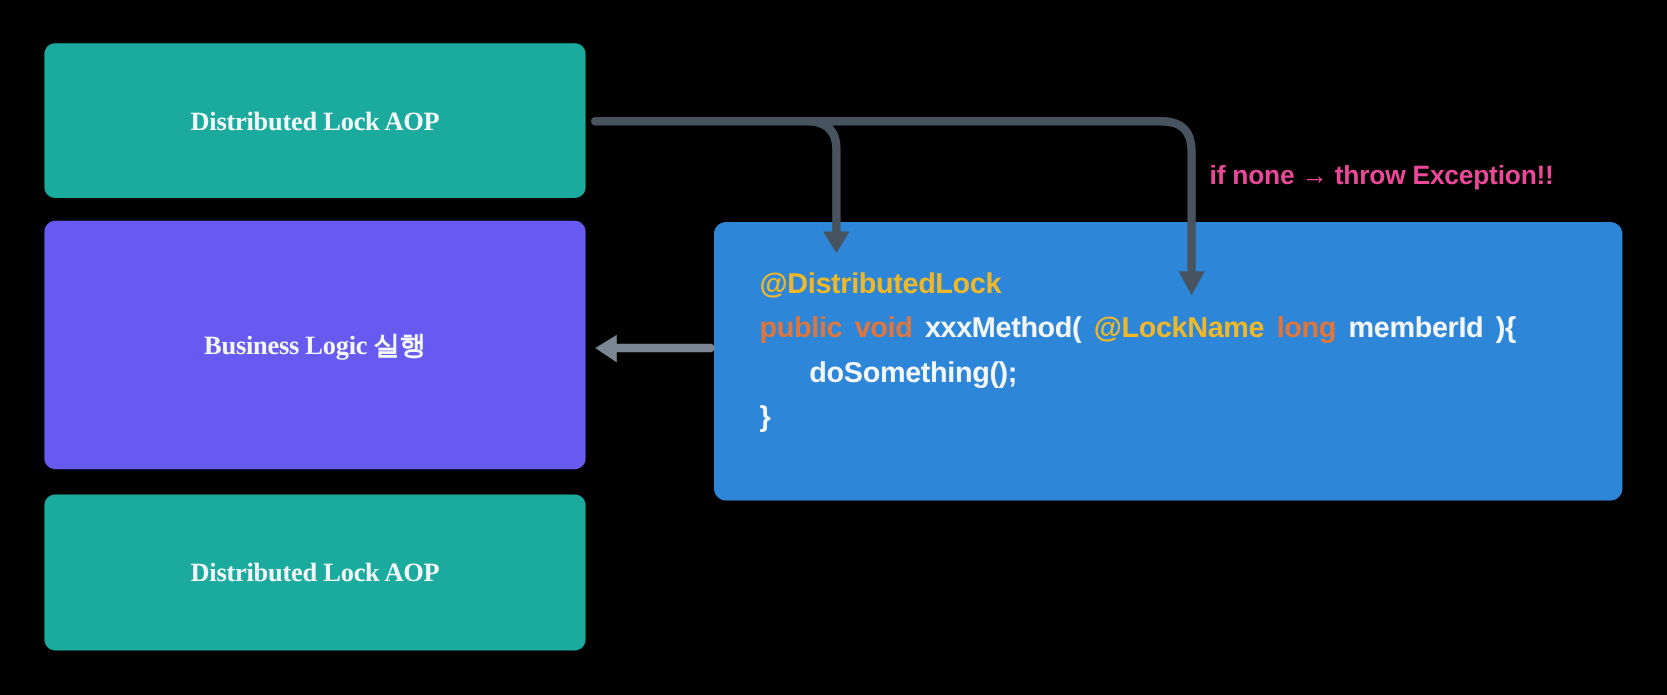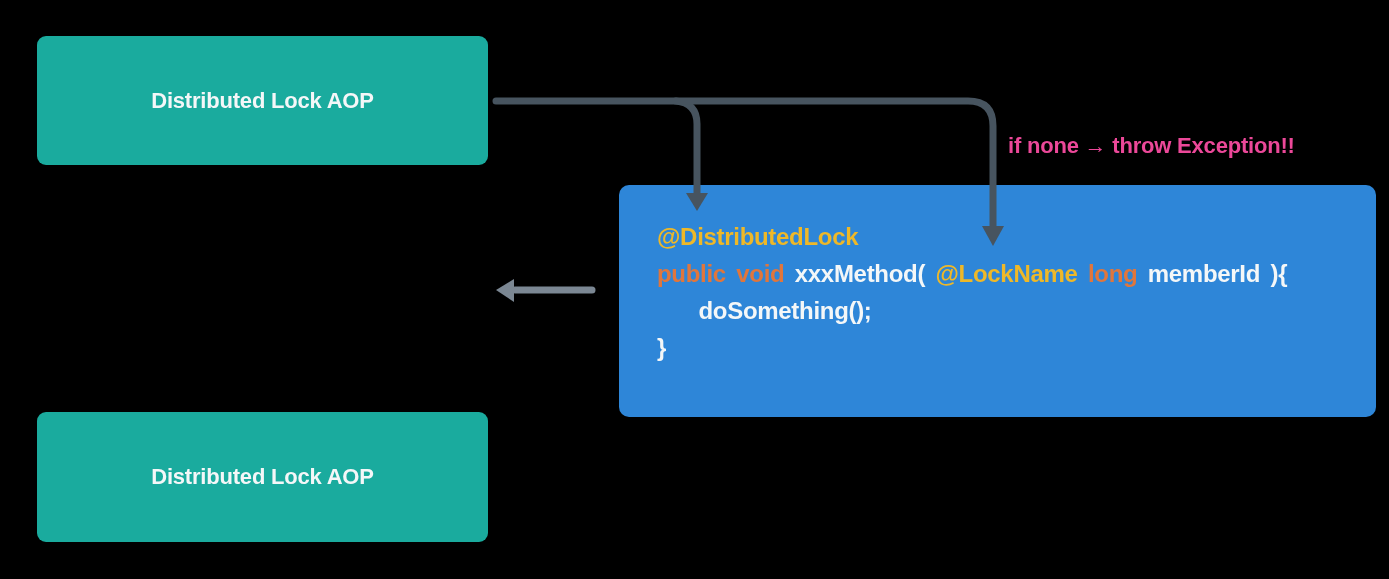--- a/index.html
+++ b/index.html
@@ -12,20 +12,21 @@
     font-family: "Liberation Sans", "DejaVu Sans", sans-serif;
   }
   .node {
     position: absolute;
     left: 37px;
     width: 451px;
     border-radius: 9px;
     display: flex;
     align-items: center;
     justify-content: center;
+    font-family: Liberation Serif, serif;
   }
   .node-label {
     color: #f4f7f8;
     font-size: 22px;
     font-weight: bold;
     letter-spacing: -0.2px;
   }
   #node-top    { top: 36px;  height: 129px; }
   #node-mid    { top: 184px; height: 207px; }
   #node-bottom { top: 412px; height: 130px; }
@@ -68,26 +69,29 @@
 </style>
 </head>
 <body>
 
 <div class="stage" style="background: rgb(0, 0, 0);">
 
   <div class="node" id="node-top" style="background: rgb(26, 171, 158);">
     <span class="node-label">Distributed Lock AOP</span>
   </div>
 
+  <div class="node" id="node-mid" style="background: rgb(102, 90, 240);">
+    <span class="node-label">Business Logic 실행</span>
+  </div>
 
   <div class="node" id="node-bottom" style="background: rgb(26, 171, 158);">
     <span class="node-label">Distributed Lock AOP</span>
   </div>
 
-  <div class="code-panel" id="code-panel" style="background: rgb(46, 134, 216); margin-left: 24px;">
+  <div class="code-panel" id="code-panel" style="background: rgb(46, 134, 216);">
     <div class="code-lines" id="code-lines"><div><span style="color: rgb(238, 184, 40);">@DistributedLock</span></div><div><span style="color: rgb(224, 118, 60);">public </span><span style="color: rgb(224, 118, 60);">void </span><span style="color: rgb(244, 247, 248);">xxxMethod( </span><span style="color: rgb(238, 184, 40);">@LockName </span><span style="color: rgb(224, 118, 60);">long </span><span style="color: rgb(244, 247, 248);">memberId </span><span style="color: rgb(244, 247, 248);">){</span></div><div><span style="color: rgb(244, 247, 248);">    doSomething();</span></div><div><span style="color: rgb(244, 247, 248);">}</span></div></div>
   </div>
 
   <div class="annotation" id="annotation" style="color: #ec4899;">if none → throw Exception!!</div>
 
   <svg class="arrows-layer" viewBox="0 0 1389 579" xmlns="http://www.w3.org/2000/svg">
 
     <g>
       <path class="arrow-stroke" d="M 676 101 Q 697 103 697 124 L 697 195" fill="none" stroke-width="7" stroke-linecap="round" stroke="#47545f"></path>
       <polygon class="arrow-fill" points="686,193 708,193 697,211" fill="#47545f"></polygon>

